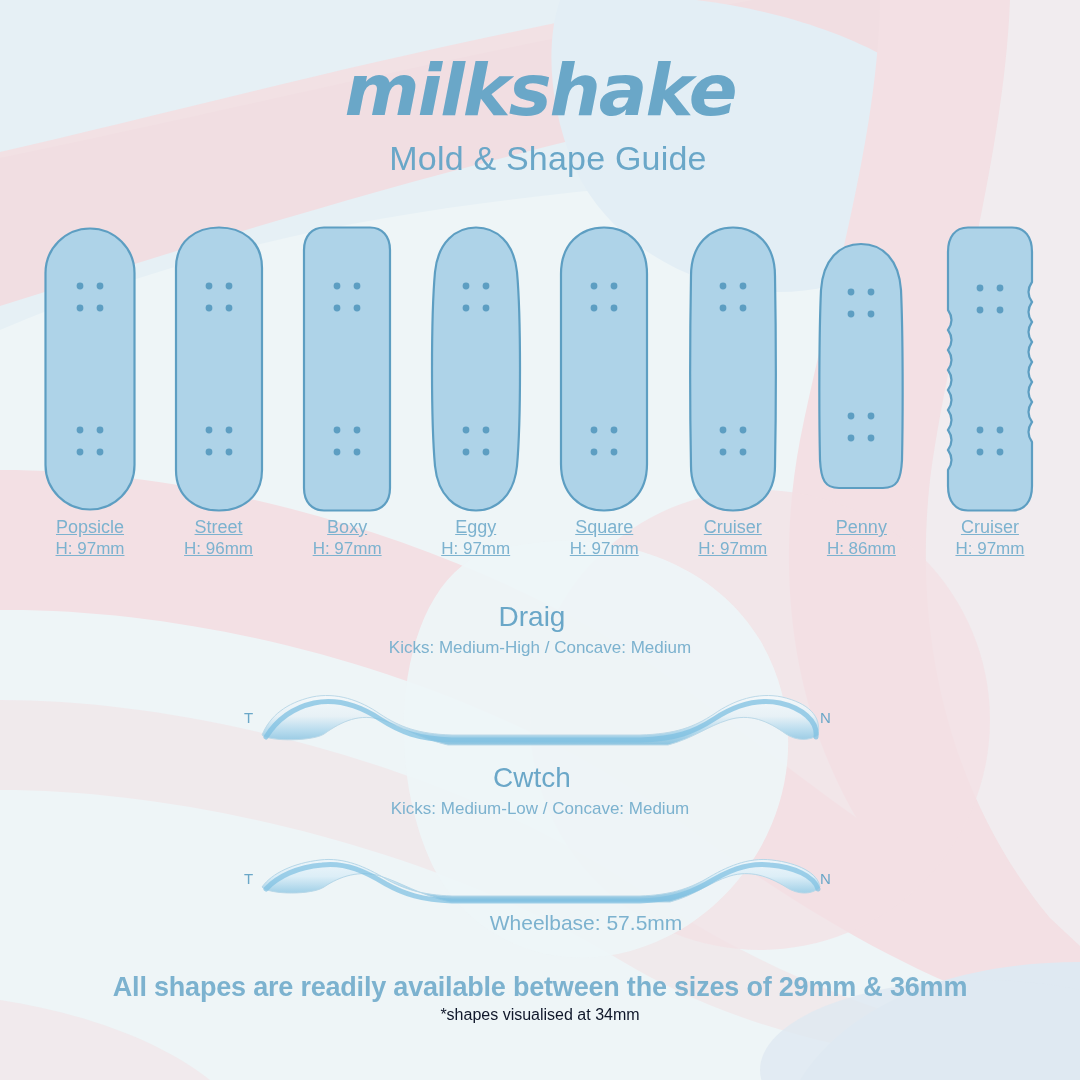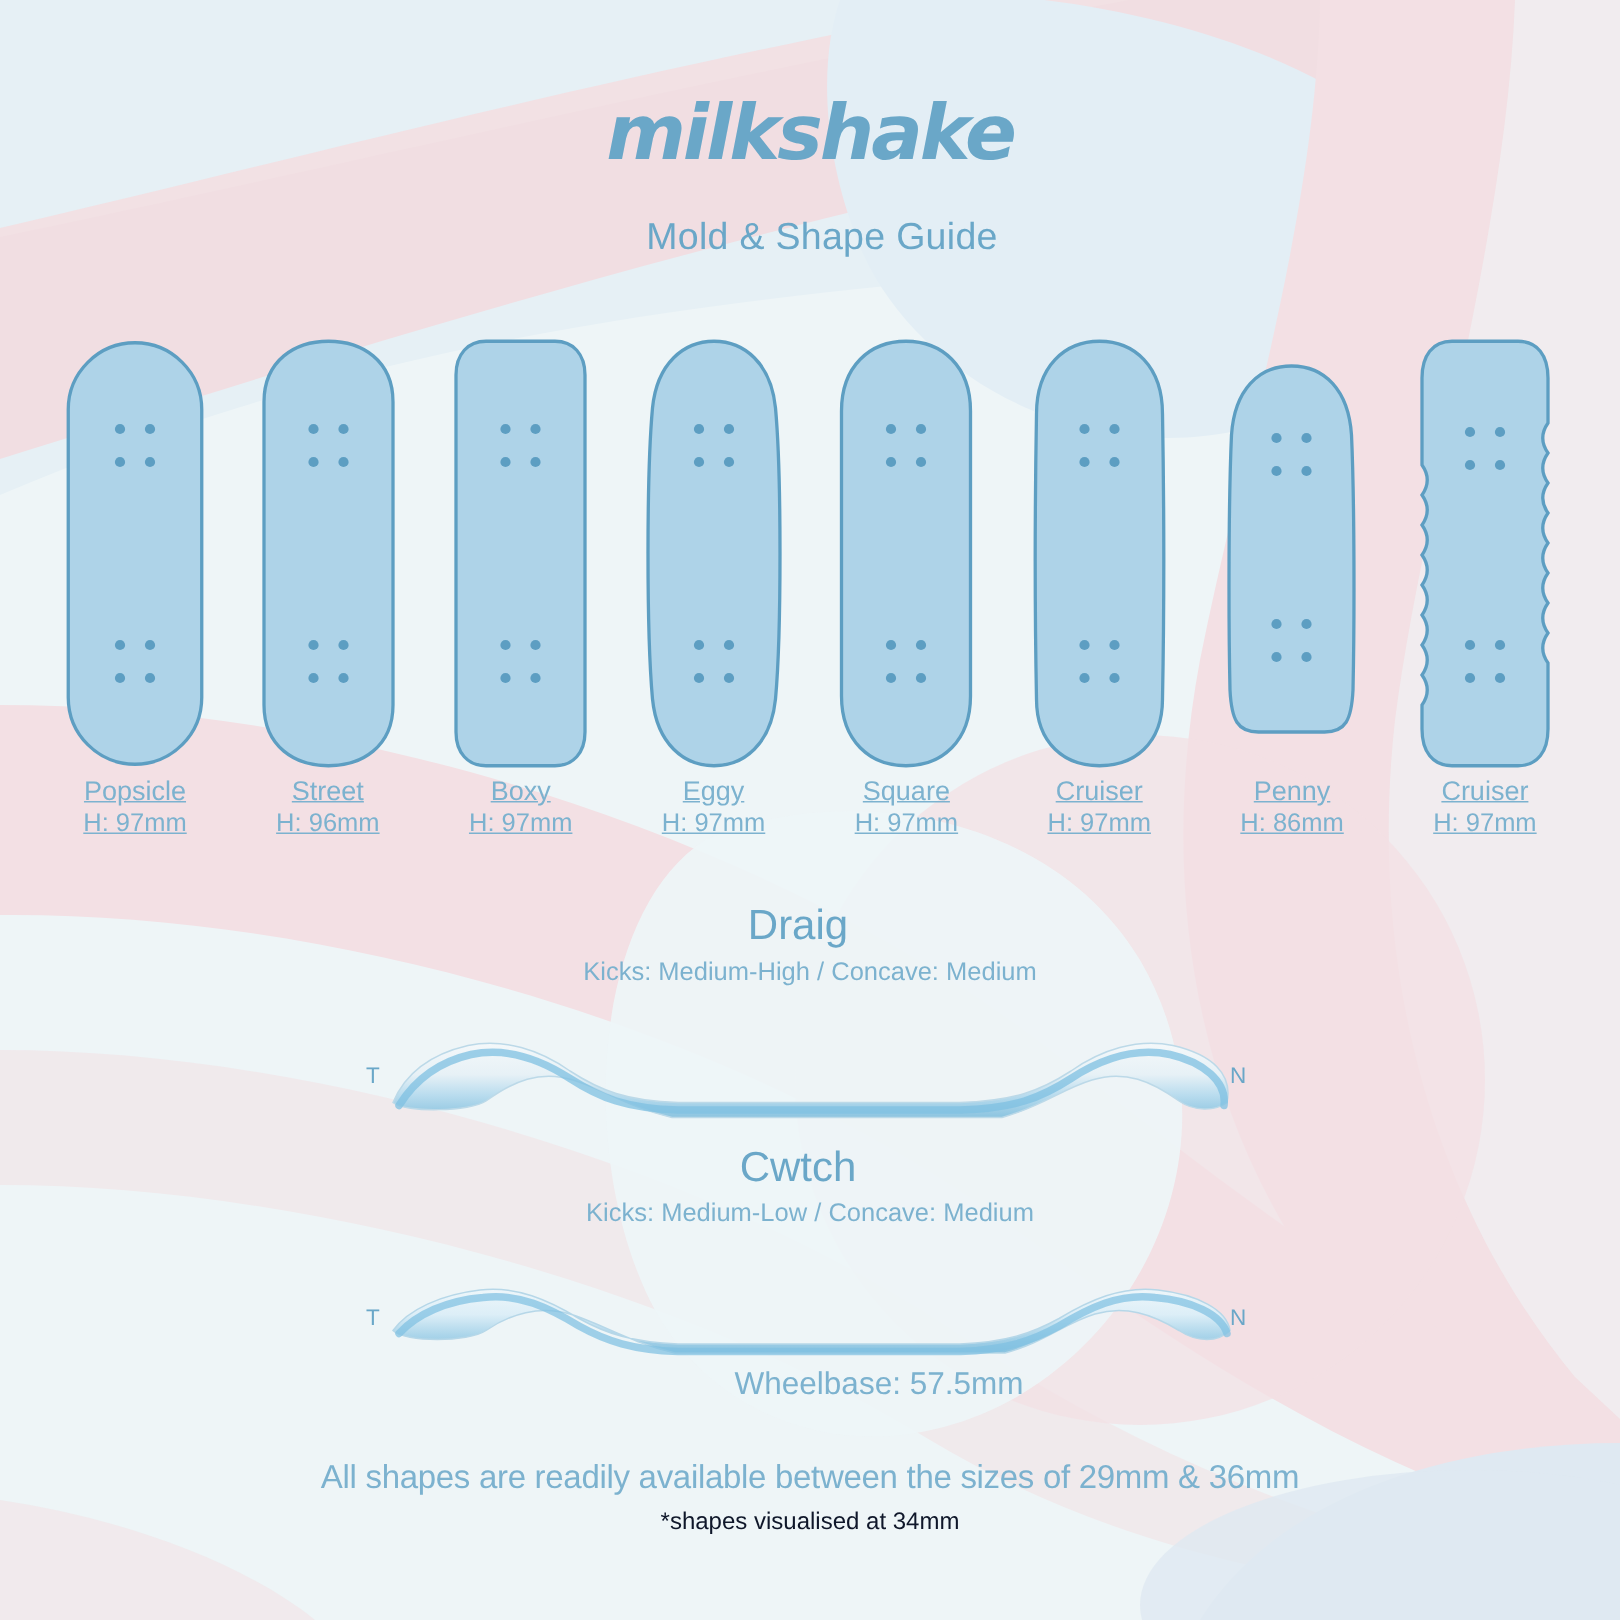--- a/index.html
+++ b/index.html
@@ -11,26 +11,26 @@
   }
   #stage{position:absolute;inset:0;width:1080px;height:1080px;}
   #bg{position:absolute;inset:0;width:1080px;height:1080px;z-index:0;}
   #content{position:absolute;inset:0;width:1080px;height:1080px;z-index:2;}
 
   
   .hdr{position:absolute;left:0;top:48px;width:1080px;text-align:center;}
   .brand{
     font-family:"DejaVu Sans", sans-serif;
     font-weight:700;font-style:italic;
-    font-size:51px;line-height:84px;letter-spacing:-2px;
+    font-size:72px;line-height:84px;letter-spacing:-2px;
     color:#6aa7c8;
     margin:0;
   }
   .subtitle{
-    font-size:25px;line-height:40px;color:#6aa7c8;
+    font-size:34px;line-height:40px;color:#6aa7c8;
     margin:6px 0 0 16px;font-weight:400;letter-spacing:.2px;
   }
 
   
   .shapes-row{
     position:absolute;left:40px;top:224px;width:1000px;height:300px;
     display:flex;justify-content:space-between;align-items:flex-start;
   }
   .shape-cell{width:100px;height:300px;position:relative;}
   .shape-cell svg{display:block;position:absolute;left:50%;transform:translateX(-50%);}
@@ -52,21 +52,21 @@
   .endmark{
     position:absolute;font-size:15px;color:#6aa7c8;line-height:16px;
   }
 
   .wheelbase{
     position:absolute;left:0;top:911px;width:1080px;text-align:center;
     font-size:21px;color:#7cb2cf;padding-left:46px;
   }
   .footnote-main{
     position:absolute;left:0;top:972px;width:1080px;text-align:center;
-    font-size:22px;font-weight:400;color:#7cb2cf;letter-spacing:-.2px;
+    font-size:27px;font-weight:700;color:#7cb2cf;letter-spacing:-.2px;
   }
   .footnote-sub{
     position:absolute;left:0;top:1006px;width:1080px;text-align:center;
     font-size:16px;color:#0f172a;
   }
 </style>
 </head>
 <body>
 
 <div id="stage">

